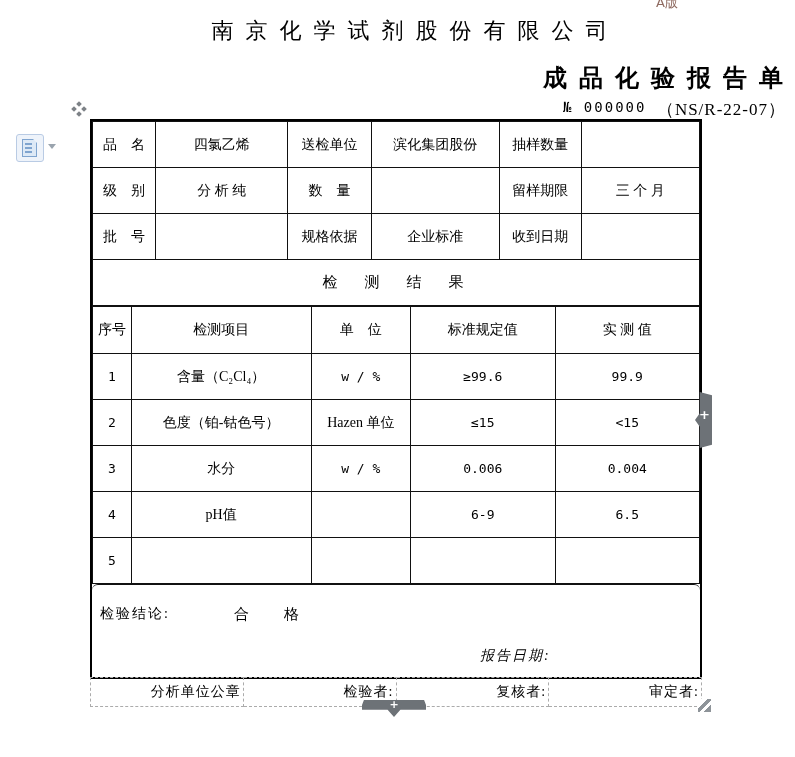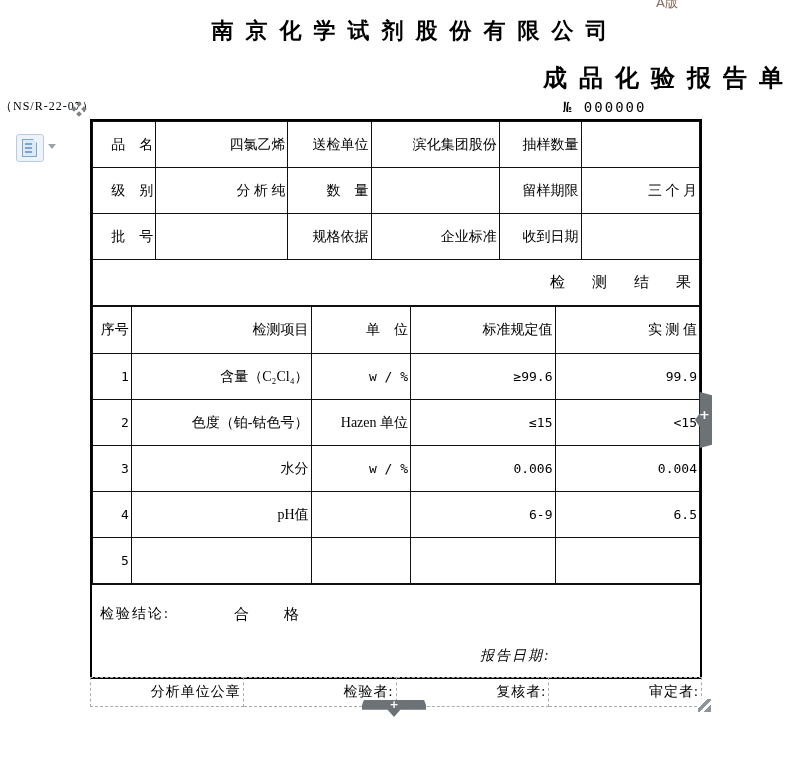--- a/index.html
+++ b/index.html
@@ -6,56 +6,57 @@
   body{
     width:795px;height:757px;position:relative;overflow:hidden;
     background:#ffffff;
     font-family:"Liberation Serif","DejaVu Sans",serif;
     color:#000;
   }
   
   .edition{position:absolute;top:-6px;left:656px;font-size:13px;color:#8f6b61;font-family:"DejaVu Sans",sans-serif;}
   .company-title{
     position:absolute;top:16px;left:0;right:0;text-align:center;
-    font-size:22px;font-weight:bold;letter-spacing:12px;padding-left:36px;
+    font-size:22px;font-weight:normal;letter-spacing:12px;padding-left:36px;
   }
   .report-title{
     position:absolute;top:62px;left:0;right:0;text-align:right;
     font-size:24px;font-weight:bold;letter-spacing:12px;
   }
   .form-code{
-    position:absolute;top:98px;left:0;right:0;text-align:left;
-    font-size:12px;letter-spacing:1px;
+    position:absolute;top:98px;left:0;right:9px;text-align:right;
+    font-size:17px;letter-spacing:1px;
   }
   .serial-no{
     position:absolute;top:99px;left:563px;font-size:14px;letter-spacing:2px;
     font-family:"DejaVu Sans Mono","DejaVu Sans",monospace;
   }
 
   
   .form-wrap{
     position:absolute;left:90px;top:119px;width:608px;
     border:2px solid #000;background:#fff;
   }
   table{border-collapse:collapse;table-layout:fixed;width:100%;}
   td,th{
     border:1px solid #111;
     font-size:14px;font-weight:normal;
-    text-align:right;vertical-align:middle;
+    text-align:center;vertical-align:middle;
     padding:0 2px;overflow:hidden;white-space:nowrap;
   }
   .info-table tr{height:46px;}
   .banner-row{height:44px;}
   .banner-cell{font-size:15px;letter-spacing:6px;}
   .results-table tr.hdr{height:47px;}
   .results-table tr{height:46px;}
   .mono{font-family:"DejaVu Sans Mono","DejaVu Sans",monospace;font-size:13px;}
   .conclusion{
     position:relative;height:92px;border-top:1px solid #111;
     font-size:14px;
+    border-radius:6px;
   }
   .conclusion .concl-label{position:absolute;left:8px;top:20px;letter-spacing:2px;}
   .conclusion .concl-value{position:absolute;left:142px;top:20px;letter-spacing:10px;font-size:15px;}
   .conclusion .report-date{position:absolute;left:388px;top:62px;letter-spacing:2px;font-style:italic;}
 
   
   .footer-table{
     position:absolute;left:90px;top:677px;width:612px;
   }
   .footer-table td{

